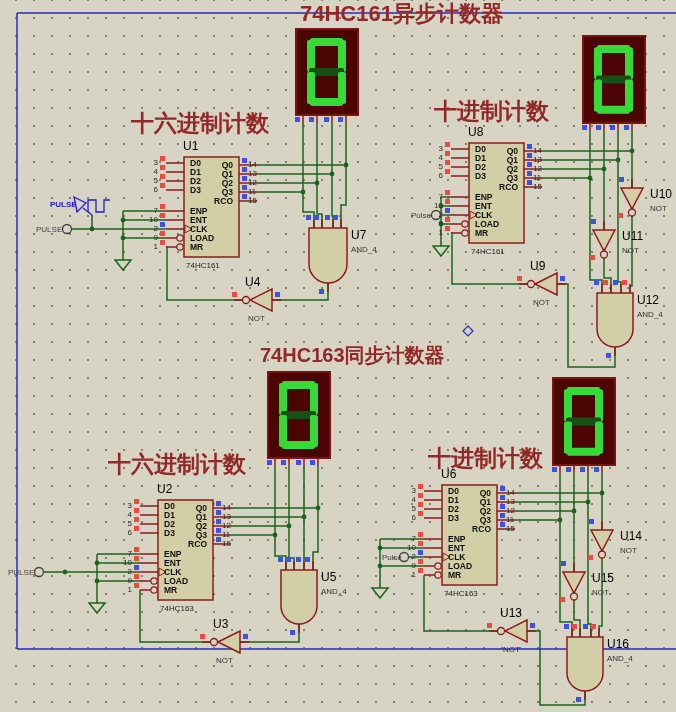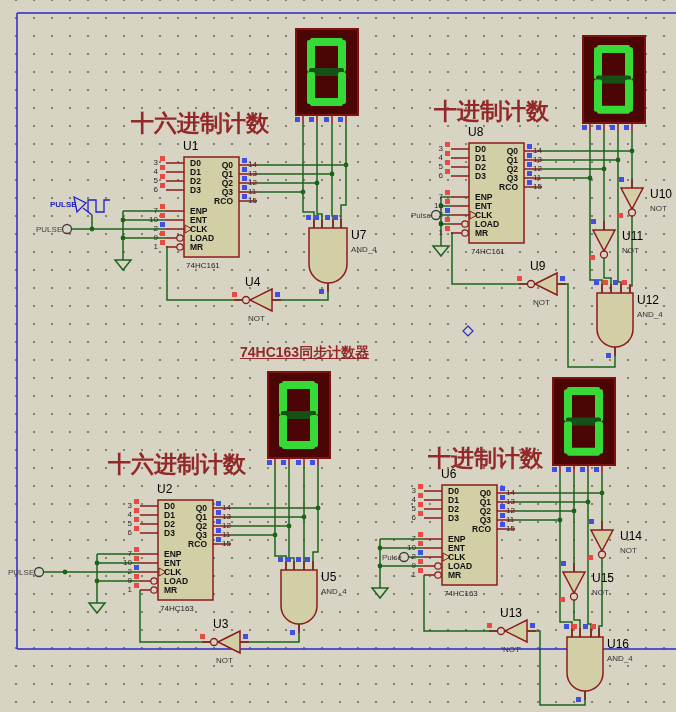--- a/index.html
+++ b/index.html
@@ -6,21 +6,21 @@
   #canvas{
     position:relative;width:676px;height:712px;overflow:hidden;
     background-color:#d7d4c4;
     background-image:radial-gradient(circle,#82826d 1px,rgba(0,0,0,0) 1.3px);
     background-size:18px 18px;background-position:7px 9px;
     font-family:"Liberation Sans",sans-serif;
   }
   #sch{position:absolute;left:0;top:0;}
   .cn{position:absolute;color:#932828;font-weight:bold;white-space:nowrap;line-height:1;}
   #t1{left:300px;top:3px;font-size:22px;}
-  #t2{left:240px;top:345px;font-size:14px;text-decoration:underline;}
+  #t2{left:260px;top:345px;font-size:20px;}
   #l1{left:131px;top:112px;font-size:23px;}
   #l2{left:434px;top:100px;font-size:23px;}
   #l3{left:108px;top:453px;font-size:23px;}
   #l4{left:428px;top:447px;font-size:23px;}
   text{font-family:"Liberation Sans",sans-serif;}
   .pn{font-size:8.5px;font-weight:bold;fill:#101010;}
   .num{font-size:8px;fill:#2a2a2a;}
   .ref{font-size:12px;fill:#000;}
   .typ{font-size:8px;fill:#333;}
   .part{font-size:8px;fill:#222;}
@@ -565,18 +565,19 @@
       <line x1="123" y1="256" x2="123" y2="260" stroke="#1b651b" stroke-width="1.5"></line>
       <polygon points="115,260 131,260 123,270" fill="none" stroke="#1b651b" stroke-width="1.5"></polygon>
       <line x1="441" y1="242" x2="441" y2="246" stroke="#1b651b" stroke-width="1.5"></line>
       <polygon points="433,246 449,246 441,256" fill="none" stroke="#1b651b" stroke-width="1.5"></polygon>
       <line x1="97" y1="599" x2="97" y2="603" stroke="#1b651b" stroke-width="1.5"></line>
       <polygon points="89,603 105,603 97,613" fill="none" stroke="#1b651b" stroke-width="1.5"></polygon>
       <line x1="380" y1="584" x2="380" y2="588" stroke="#1b651b" stroke-width="1.5"></line>
       <polygon points="372,588 388,588 380,598" fill="none" stroke="#1b651b" stroke-width="1.5"></polygon>
       <polygon points="468,326 473,331 468,336 463,331" fill="none" stroke="#2929c8" stroke-width="1.2"></polygon>
     </svg>
+  <div class="cn" id="t1">74HC161异步计数器</div>
   <div class="cn" id="t2">74HC163同步计数器</div>
   <div class="cn" id="l1">十六进制计数</div>
   <div class="cn" id="l2">十进制计数</div>
   <div class="cn" id="l3">十六进制计数</div>
   <div class="cn" id="l4">十进制计数</div>
 </div>
 
 </body></html>

